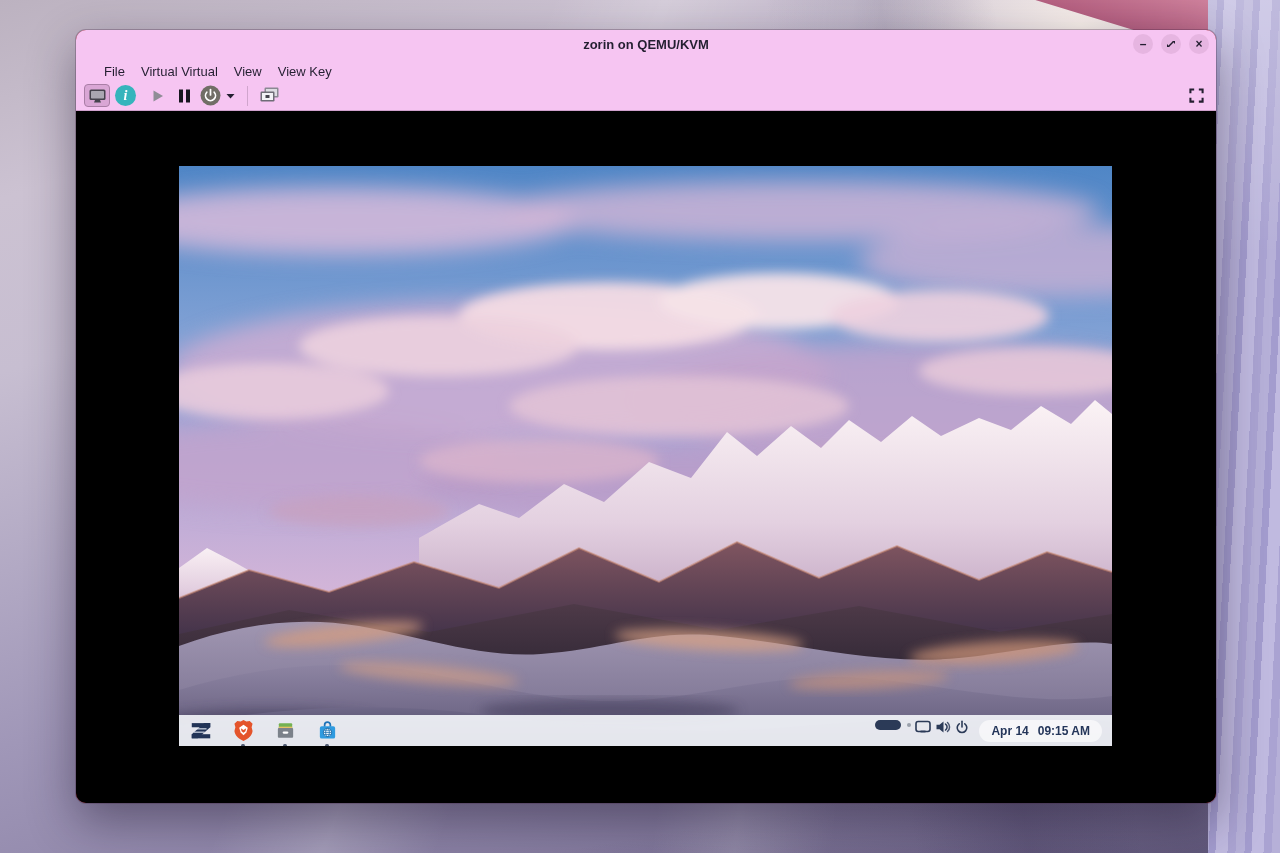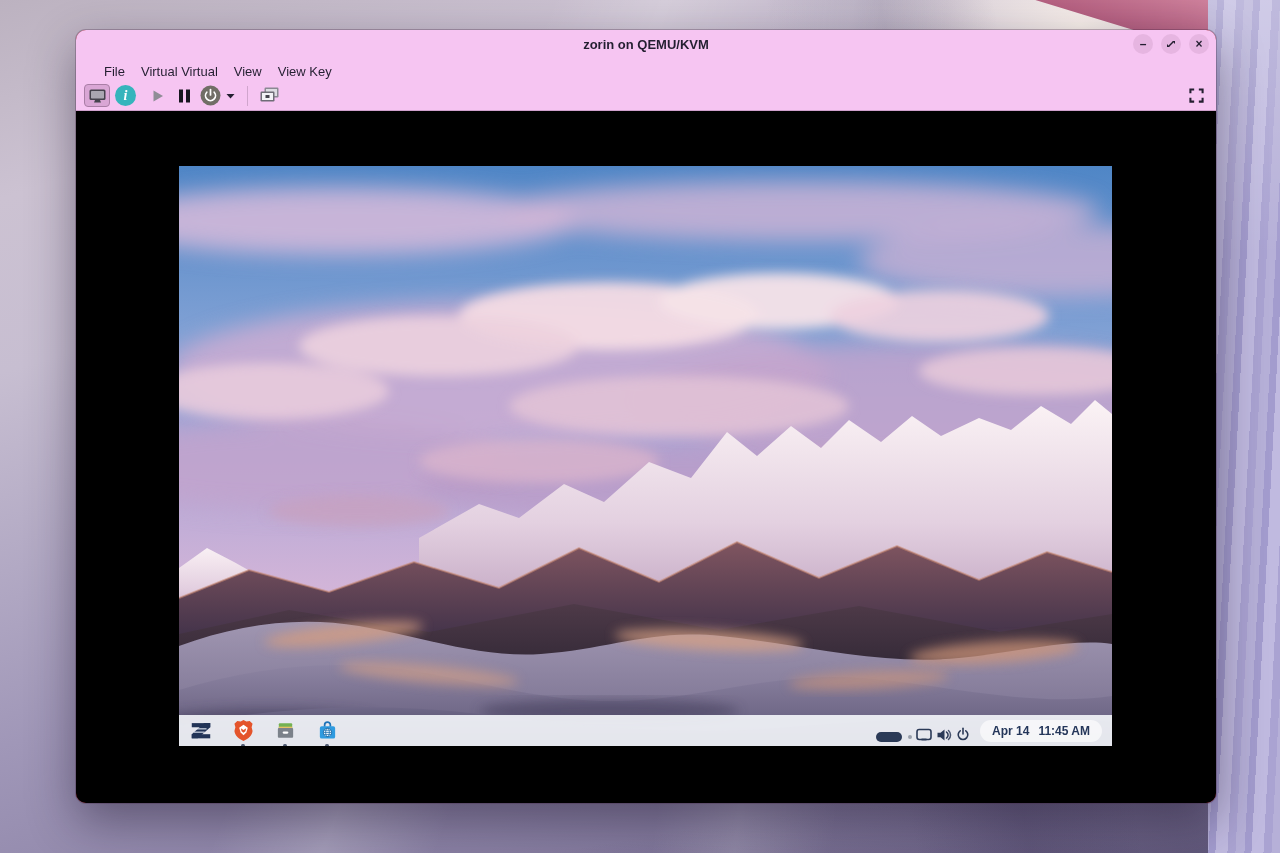--- a/index.html
+++ b/index.html
@@ -79,21 +79,21 @@
     position:absolute; left:0; right:0; bottom:0; height:31px;
     background:rgba(242,244,249,.92);
     display:flex; align-items:center; padding:0 10px;
   }
   .tb-apps { display:flex; align-items:center; gap:18px; }
   .app-icon { position:relative; width:24px; height:24px; display:flex; align-items:center; justify-content:center; }
   .app-icon.has-dot::after {
     content:""; position:absolute; left:50%; bottom:-4px; transform:translateX(-50%);
     width:4px; height:2.5px; border-radius:2px; background:rgba(42,56,82,.8);
   }
-  .tray { display:flex; align-items:flex-end; gap:4px; margin-left:auto; }
+  .tray { display:flex; align-items:flex-start; gap:4px; margin-left:auto; }
   .battery-group { display:flex; align-items:center; gap:6px; }
   .battery-pill { width:26px; height:10px; border-radius:5px; background:#2b3a57; }
   .tray-dot { width:4px; height:4px; border-radius:50%; background:#9ba1ac; }
   .clock-pill {
     display:flex; align-items:center; gap:9px; background:rgba(255,255,255,.62);
     border-radius:14px; padding:4px 12px; margin-left:6px;
     font-size:12px; font-weight:bold; color:#24365a; white-space:nowrap;
   }
 </style>
 </head>
@@ -336,20 +336,20 @@
             </svg>
           </div>
           <div style="display:flex;">
             <svg width="14" height="15" viewBox="0 0 14 15">
               <path d="M4.2 3.8 a4.8 4.8 0 1 0 5.6 0" fill="none" stroke="#2b3a57" stroke-width="1.6" stroke-linecap="round"></path>
               <line x1="7" y1="1.2" x2="7" y2="7" stroke="#2b3a57" stroke-width="1.6" stroke-linecap="round"></line>
             </svg>
           </div>
           <div class="clock-pill">
             <span>Apr 14</span>
-            <span>11:45 AM</span>
+            <span>09:15 AM</span>
           </div>
         </div>
       </div>
 
     </div>
   </div>
 </div>
 
 </body></html>

